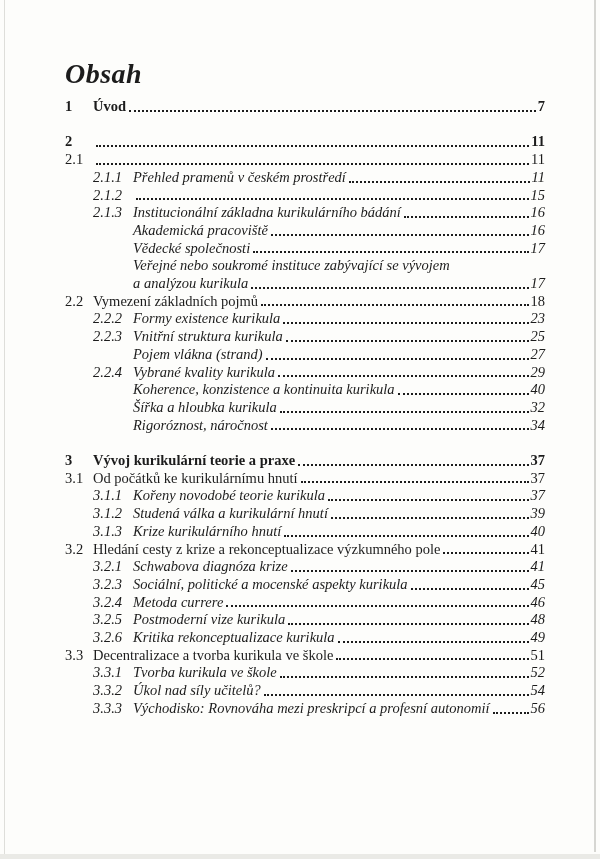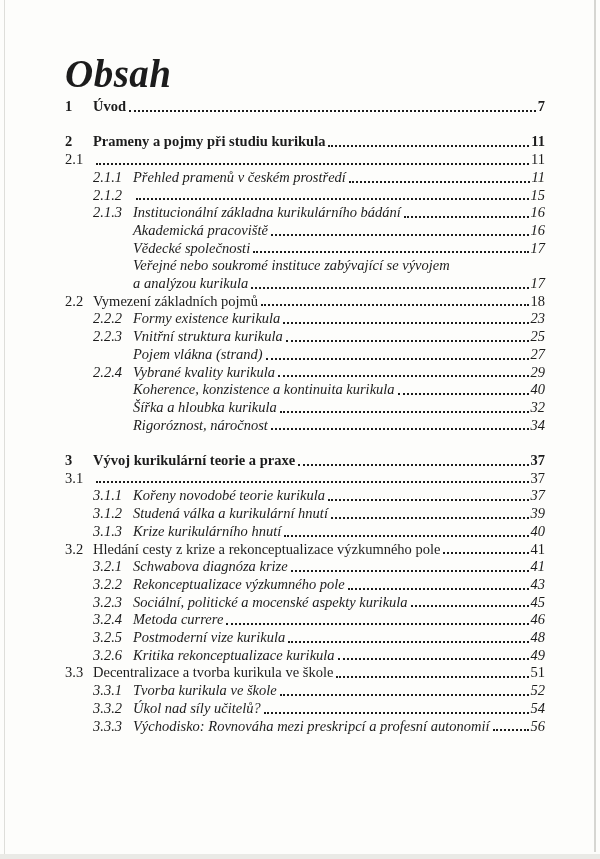--- a/index.html
+++ b/index.html
@@ -21,21 +21,21 @@
   }
   .edge-left{position:absolute;left:4px;top:0;width:1px;height:100%;background:#dededa;}
   .edge-right{position:absolute;left:594px;top:0;width:2px;height:852px;background:#d6d6d2;}
   .edge-bottom{position:absolute;left:0;bottom:0;width:100%;height:5px;background:#eaeae6;}
   .content{
     position:absolute;
     left:65px;top:56px;
     width:480px;
   }
   .title{
-    font-size:39px;
+    font-size:28px;
     line-height:36px;
     font-weight:bold;
     font-style:italic;
     letter-spacing:.5px;
     margin:0 0 6px 0;
   }
   .toc-list{font-size:14.5px;}
   .row{
     display:flex;
     align-items:baseline;
@@ -70,21 +70,20 @@
     <h1 class="title">Obsah</h1>
     <div class="toc-list">
         <div class="row chapter">
     <span class="num">1</span>
     <span class="label">Úvod</span>
     <span class="leader"></span>
     <span class="page-num">7</span>
   </div>
         <div class="row chapter gap">
     <span class="num">2</span>
-    <span class="label">Prameny a pojmy při studiu kurikula</span>
     <span class="leader"></span>
     <span class="page-num">11</span>
   </div>
         <div class="row section">
     <span class="num">2.1</span>
     <span class="leader"></span>
     <span class="page-num">11</span>
   </div>
         <div class="row subsection">
     <span class="num">2.1.1</span>
@@ -175,20 +174,21 @@
     <span class="page-num">34</span>
   </div>
         <div class="row chapter gap">
     <span class="num">3</span>
     <span class="label">Vývoj kurikulární teorie a praxe</span>
     <span class="leader"></span>
     <span class="page-num">37</span>
   </div>
         <div class="row section">
     <span class="num">3.1</span>
+    <span class="label">Od počátků ke kurikulárnímu hnutí</span>
     <span class="leader"></span>
     <span class="page-num">37</span>
   </div>
         <div class="row subsection">
     <span class="num">3.1.1</span>
     <span class="label">Kořeny novodobé teorie kurikula</span>
     <span class="leader"></span>
     <span class="page-num">37</span>
   </div>
         <div class="row subsection">
@@ -209,26 +209,20 @@
     <span class="leader"></span>
     <span class="page-num">41</span>
   </div>
         <div class="row subsection">
     <span class="num">3.2.1</span>
     <span class="label">Schwabova diagnóza krize</span>
     <span class="leader"></span>
     <span class="page-num">41</span>
   </div>
         <div class="row subsection">
-    <span class="num">3.2.2</span>
-    <span class="label">Rekonceptualizace výzkumného pole</span>
-    <span class="leader"></span>
-    <span class="page-num">43</span>
-  </div>
-        <div class="row subsection">
     <span class="num">3.2.3</span>
     <span class="label">Sociální, politické a mocenské aspekty kurikula</span>
     <span class="leader"></span>
     <span class="page-num">45</span>
   </div>
         <div class="row subsection">
     <span class="num">3.2.4</span>
     <span class="label">Metoda currere</span>
     <span class="leader"></span>
     <span class="page-num">46</span>

